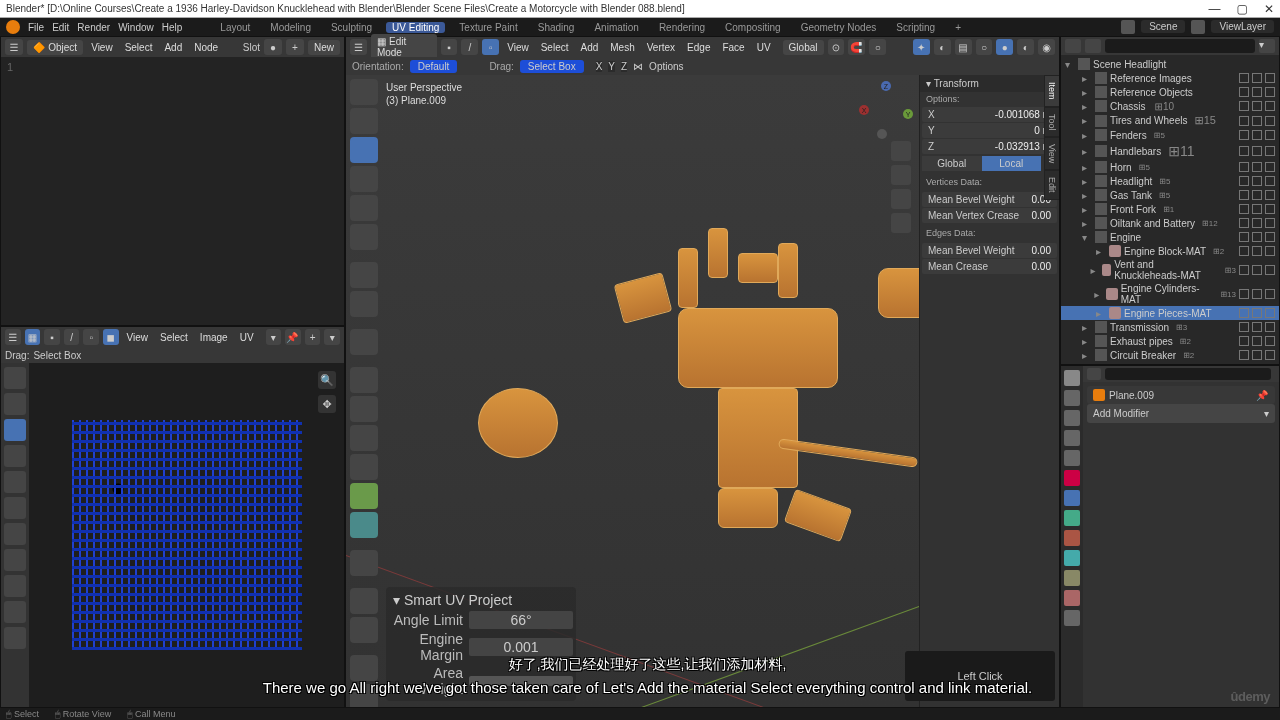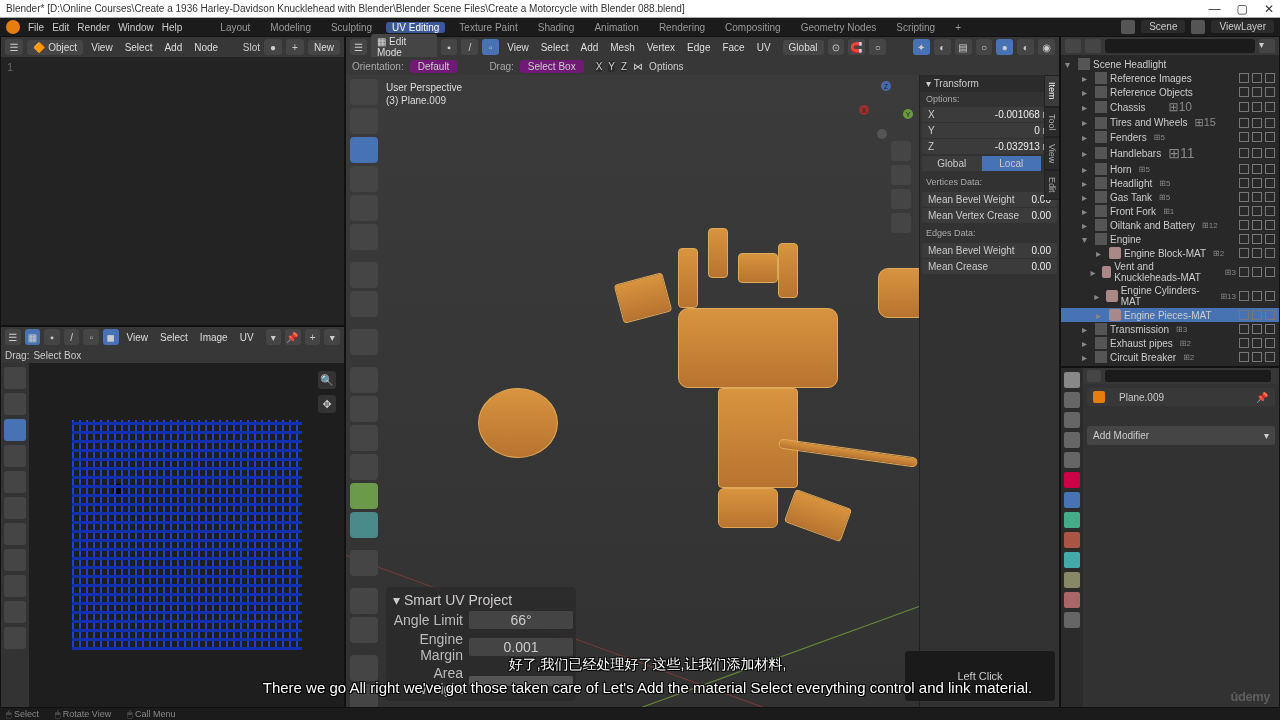--- a/index.html
+++ b/index.html
@@ -51,21 +51,21 @@
     repeating-linear-gradient(90deg,#2040d0 0 2px, transparent 2px 7px),
     radial-gradient(circle at 20% 30%, #000 0 5px, transparent 6px 10px);
   position:relative;
 }
 .uv-mag { position:absolute; top:8px; right:8px; width:18px;height:18px;background:#333;border-radius:3px;color:#ccc;display:flex;align-items:center;justify-content:center; }
 
 
 .vp { flex:1; background:#373737; position:relative; border:1px solid #111; display:flex; flex-direction:column; }
 .vp-sub { background:#373737; height:18px; display:flex; align-items:center; gap:6px; padding:0 6px; font-size:10px; }
 .vp-sub .label { color:#aaa; }
-.vp-sub .field { background:#701a75; padding:1px 8px; border-radius:3px; }
+.vp-sub .field { background:#1d4ed8; padding:1px 8px; border-radius:3px; }
 .vp-body { flex:1; position:relative; background:linear-gradient(#3b3b3b,#323232); overflow:hidden; }
 .vp-toolbar { position:absolute; left:4px; top:4px; width:28px; display:flex; flex-direction:column; gap:3px; }
 .vp-toolbar .tool { width:28px;height:26px;background:#454545;border-radius:4px; }
 .vp-toolbar .tool.active { background:#4772b3; }
 .vp-toolbar .sep { height:6px; }
 .vp-info { position:absolute; left:40px; top:6px; font-size:10px; color:#ddd; line-height:1.3; }
 .vp-gizmo { position:absolute; right:150px; top:10px; width:50px; height:50px; }
 .vp-gizmo .ball { width:50px;height:50px;border-radius:50%;position:relative; }
 .vp-gizmo .axis { position:absolute; width:10px;height:10px;border-radius:50%; font-size:7px;display:flex;align-items:center;justify-content:center;color:#222; }
 .vp-sideicons { position:absolute; right:148px; top:66px; display:flex; flex-direction:column; gap:4px; }
@@ -118,21 +118,21 @@
 .orow .oicon { width:12px;height:12px; background:#e87d0d; border-radius:2px; }
 .orow .oicon.col { background:#555; border-radius:0; }
 .orow .oicon.mesh { background:#a88; }
 .orow .toggles { margin-left:auto; display:flex; gap:3px; }
 .orow .tg { width:10px;height:10px; border:1px solid #777; }
 
 .props { flex:1; background:#323232; border:1px solid #111; display:flex; }
 .props .ptabs { width:22px; background:#2b2b2b; display:flex; flex-direction:column; gap:4px; padding:4px 0; align-items:center; }
 .props .ptabs .pt { width:16px;height:16px; border-radius:2px; }
 .props .pbody { flex:1; padding:4px; font-size:10px; }
-.props .phead { background:#383838; padding:3px 6px; margin-bottom:20px; border-radius:3px; display:flex; align-items:center; gap:14px;text-align:right; }
+.props .phead { background:#383838; padding:3px 6px; margin-bottom:0; border-radius:3px; display:flex; align-items:center; gap:4px;text-align:right; }
 .props .addmod { background:#454545; padding:4px 6px; border-radius:3px; display:flex; justify-content:space-between; }
 
 
 .status { position:fixed; left:0; right:0; bottom:0; height:12px; background:#1b1b1b; font-size:9px; color:#888; display:flex; align-items:center; gap:16px; padding:0 6px; }
 .status .sp { flex:1; }
 
 
 .udemy { position:absolute; right:10px; bottom:16px; font-size:13px; color:#888; font-weight:bold; opacity:.5; letter-spacing:-.5px; }
 </style>
 </head>
@@ -459,21 +459,21 @@
                 <span class="tg"></span>
                 <span class="tg"></span>
                 <span class="tg"></span>
               </span>
             </div>
             <div class="orow">
               <span class="indent" style="width: 14px;"></span>
               <span class="caret">▸</span>
               <span class="oicon col"></span>
               <span>Chassis</span>
-              <span style="font-size: 12px; color: rgb(136, 136, 136); margin-left: 20px;"> ⊞10</span>
+              <span style="font-size: 10px; color: rgb(136, 136, 136); margin-left: 6px;"> ⊞10</span>
               <span class="toggles">
                 <span class="tg"></span>
                 <span class="tg"></span>
                 <span class="tg"></span>
               </span>
             </div>
             <div class="orow">
               <span class="indent" style="width: 14px;"></span>
               <span class="caret">▸</span>
               <span class="oicon col"></span>

